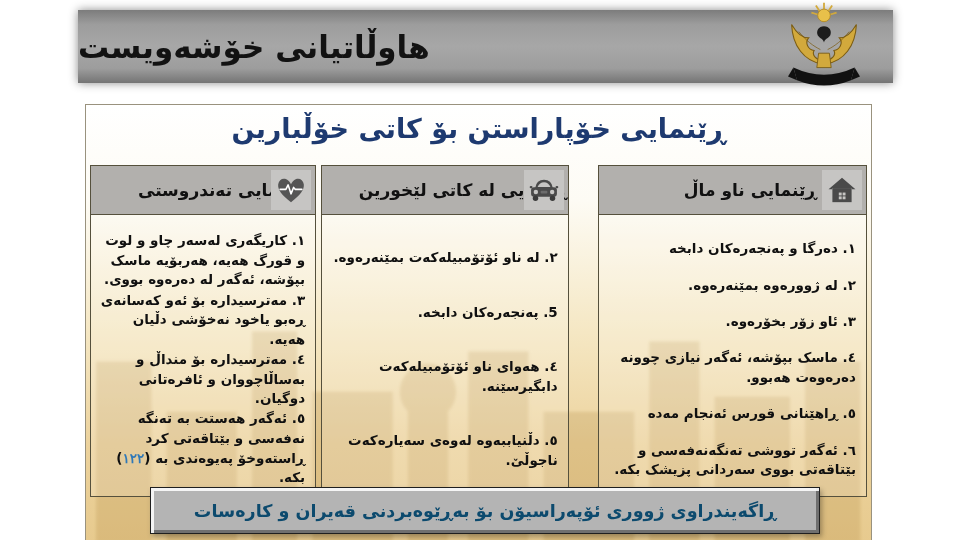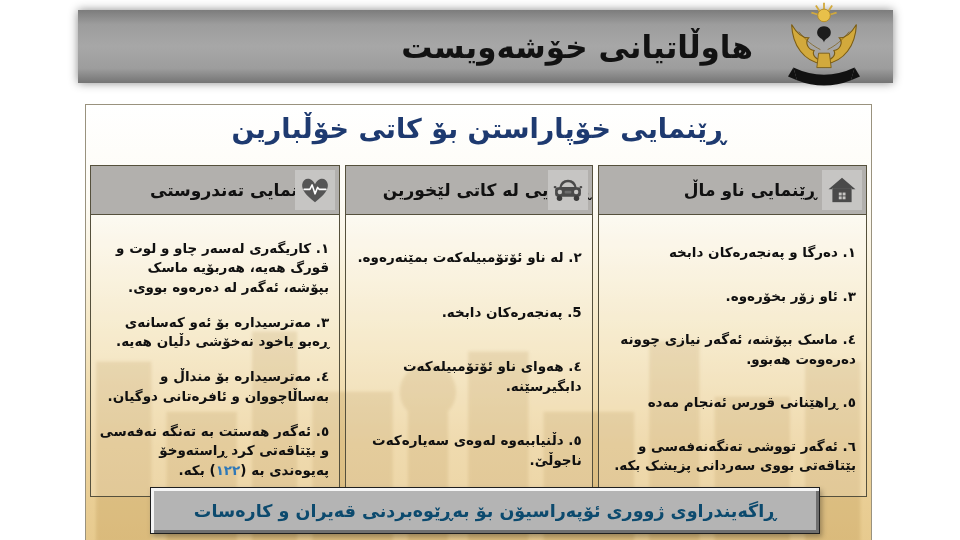--- a/index.html
+++ b/index.html
@@ -6,21 +6,21 @@
   body{
     width:960px;height:540px;position:relative;overflow:hidden;
     background:#ffffff;
     font-family:"DejaVu Sans","Liberation Sans",sans-serif;
   }
   
   .header-bar{
     position:absolute;left:78px;top:10px;width:815px;height:73px;
     background:linear-gradient(180deg,#7c7c7c 0%,#9d9d9d 20%,#a7a7a7 50%,#9d9d9d 80%,#747474 100%);
     box-shadow:0 0 9px rgba(0,0,0,.45);
-    display:flex;align-items:center;justify-content:flex-end;
+    display:flex;align-items:center;justify-content:flex-start;
   }
   .header-title{
     font-size:31px;font-weight:bold;color:#121212;margin-right:140px;
     direction:rtl;white-space:nowrap;
   }
   .emblem{position:absolute;left:772px;top:1px;width:104px;height:90px;}
   
   .slide{
     position:absolute;left:85px;top:104px;width:785px;height:438px;
     border:1px solid #99927e;
@@ -32,21 +32,21 @@
     font-size:27px;font-weight:bold;color:#1e3a70;direction:rtl;white-space:nowrap;
   }
   .columns{
     position:absolute;left:4px;right:4px;top:60px;height:332px;
     display:flex;direction:rtl;gap:5px;
   }
   .col{
     border:1px solid #55503c;display:flex;flex-direction:column;
     background:rgba(255,255,255,.18);
   }
-  .col-home{flex:0 0 34.4%;}
+  .col-home{flex:0 0 34.4%;margin-left:24px;}
   .col-driving{flex:0 0 31.6%;}
   .col-health{flex:1;}
   .col-header{
     position:relative;height:48px;flex:0 0 48px;background:#b2b0ad;
     border-bottom:1px solid #55503c;
     display:flex;align-items:center;justify-content:center;
   }
   .col-header .col-title{
     font-size:17px;font-weight:bold;color:#111;direction:rtl;white-space:nowrap;
     padding-left:36px;
@@ -56,21 +56,21 @@
     background:#c6c5c3;display:flex;align-items:center;justify-content:center;
   }
   .col-body{
     flex:1;display:flex;flex-direction:column;justify-content:space-around;
     padding:16px 10px 8px 8px;direction:rtl;text-align:right;
   }
   .item{
     font-size:13.5px;font-weight:bold;color:#101010;line-height:1.45;
     direction:rtl;
   }
-  .hotline{color:#2e78b8;}
+  .hotline{color:#2e78b8;font-family:Liberation Serif, serif;}
   
   .footer-bar{
     position:absolute;left:150px;top:487px;width:668px;height:45px;
     background:#b4b4b4;border:1px solid #1f1f1f;
     box-shadow:inset 3px 3px 0 rgba(252,252,252,.9),inset -3px -3px 0 rgba(55,55,55,.55),2px 3px 5px rgba(0,0,0,.3);
     display:flex;align-items:center;justify-content:center;
   }
   .footer-text{font-size:17.5px;font-weight:bold;color:#0c4a6e;direction:rtl;white-space:nowrap;}
 </style>
 </head>
@@ -138,20 +138,21 @@
             <rect x="40" y="58" width="9" height="9" fill="#c6c5c3"></rect>
             <rect x="52" y="58" width="9" height="9" fill="#c6c5c3"></rect>
             <rect x="40" y="70" width="9" height="9" fill="#c6c5c3"></rect>
             <rect x="52" y="70" width="9" height="9" fill="#c6c5c3"></rect>
           </svg>
         </span>
         <span class="col-title">ڕێنمایی ناو ماڵ</span>
       </div>
       <div class="col-body">
         <div class="item">١. دەرگا و پەنجەرەکان دابخە</div>
+        <div class="item">٢. لە ژوورەوە بمێنەرەوە.</div>
         <div class="item">٣. ئاو زۆر بخۆرەوە.</div>
         <div class="item">٤. ماسک بپۆشە، ئەگەر نیازی چوونە دەرەوەت هەبوو.</div>
         <div class="item">٥. ڕاهێنانی قورس ئەنجام مەدە</div>
         <div class="item">٦. ئەگەر تووشی تەنگەنەفەسی و بێتاقەتی بووی سەردانی پزیشک بکە.</div>
       </div>
     </section>
 
     <section class="col col-driving">
       <div class="col-header">
         <span class="icon-box">

